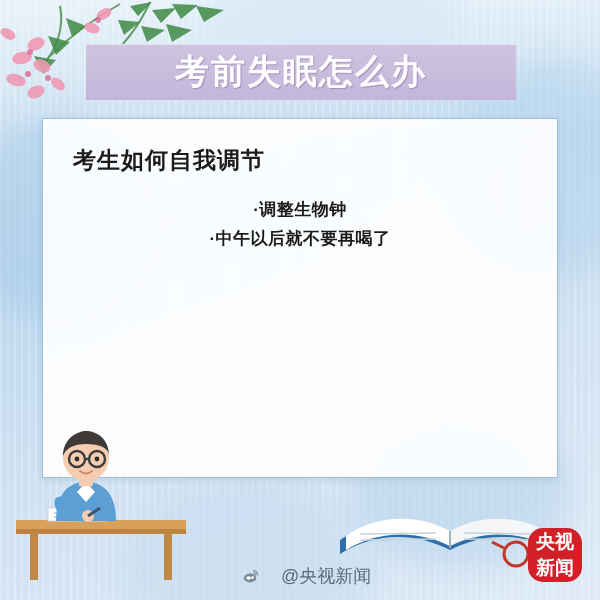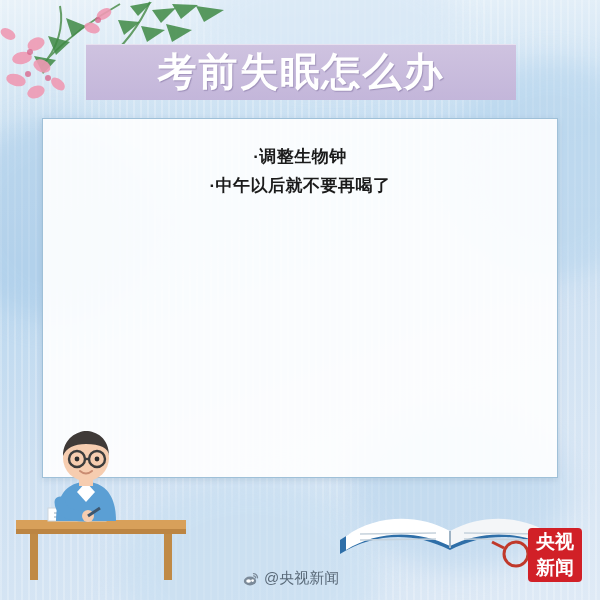--- a/index.html
+++ b/index.html
@@ -70,21 +70,21 @@
   .title {
     position: absolute;
     left: 86px;
     top: 44px;
     width: 430px;
     height: 56px;
     display: flex;
     align-items: center;
     justify-content: center;
     color: #ffffff;
-    font-size: 39px;
+    font-size: 34px;
     font-weight: bold;
     letter-spacing: 2px;
     text-shadow: 1px 1px 1px rgba(110,95,145,0.45);
   }
 
   
   .card {
     position: absolute;
     left: 42px;
     top: 118px;
@@ -139,42 +139,42 @@
   }
 
   
   .logo {
     position: absolute;
     right: 18px;
     bottom: 18px;
     width: 54px;
     height: 54px;
     background: #d12027;
-    border-radius: 4px;
+    border-radius: 15px;
     color: #fff;
     font-size: 19px;
     font-weight: bold;
     line-height: 26px;
     text-align: center;
     letter-spacing: 0px;
     padding-top: 1px;
     box-sizing: border-box;
   }
   .logo span { display: block; }
 
   
   .weibo {
     position: absolute;
     left: 243px;
     bottom: 12px;
     display: flex;
     align-items: center;
-    gap: 5px;
+    gap: 22px;
     color: #5b6b7a;
-    font-size: 15px;
+    font-size: 18px;
   }
   .weibo-icon {
     width: 16px;
     height: 16px;
     display: inline-block;
   }
 </style>
 </head>
 <body>
 
@@ -222,20 +222,21 @@
       <circle cx="98" cy="20" r="3"></circle>
     </g>
   </svg>
 
   <div class="ribbon-tail-l"></div>
   <div class="ribbon-tail-r"></div>
   <div class="ribbon"></div>
   <div class="title">考前失眠怎么办</div>
 
   <div class="card">
+    <h2>考生如何自我调节</h2>
 
     <p class="sec-head">·调整生物钟</p>
 
     <p class="sec-head">·中午以后就不要再喝了</p>
   </div>
 
   <svg class="student" viewBox="0 0 190 195">
 
     <rect x="8" y="130" width="170" height="9" fill="#d8a05a"></rect>
     <rect x="8" y="139" width="170" height="5" fill="#bc8543"></rect>

